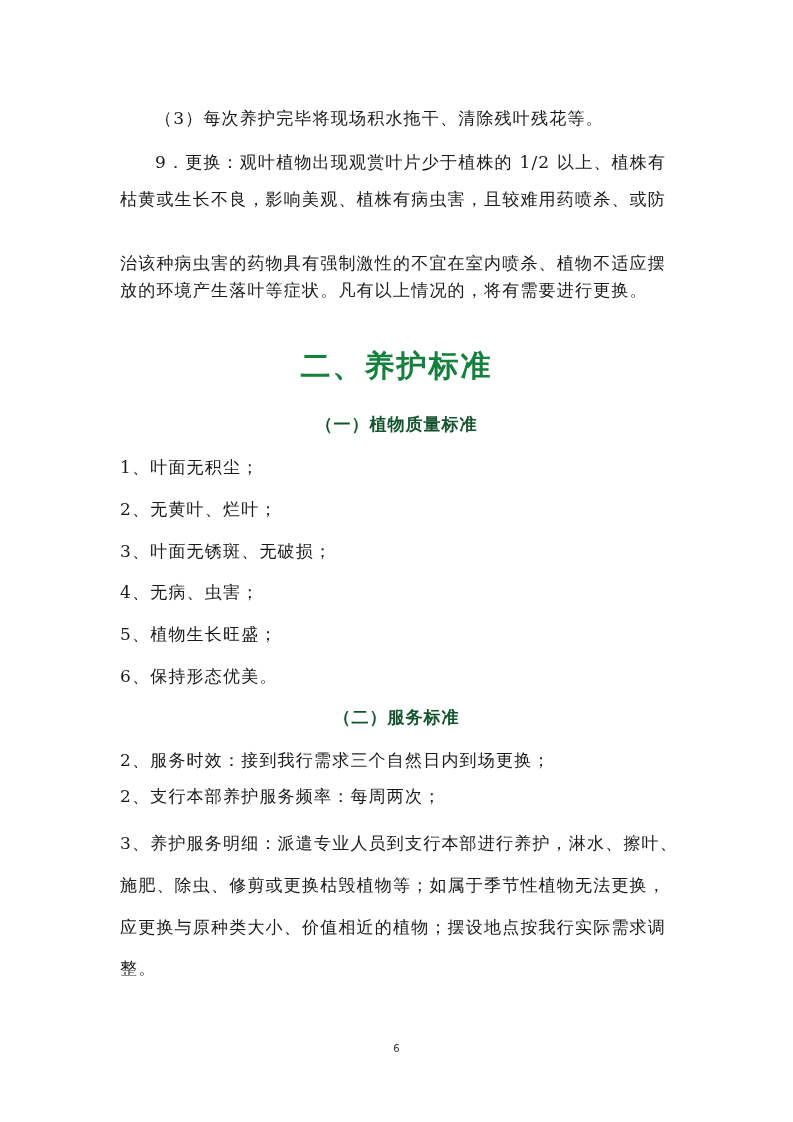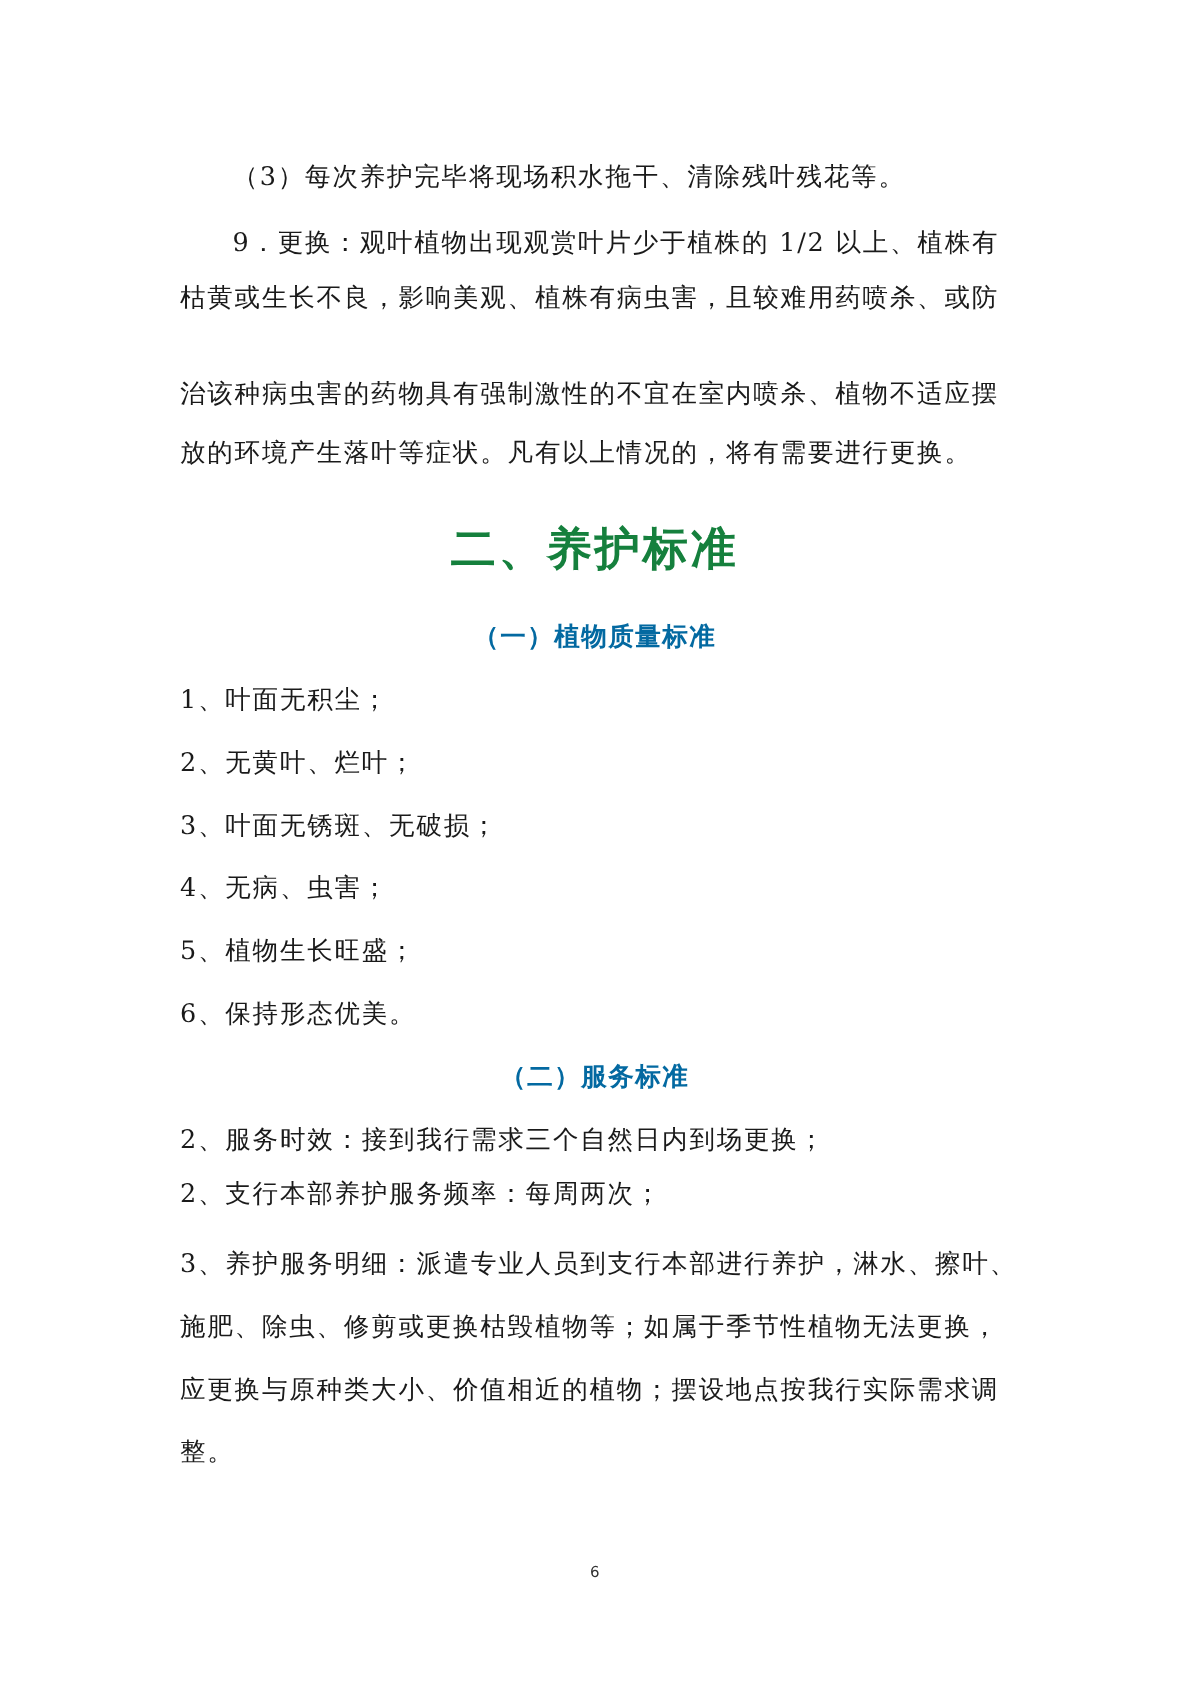--- a/index.html
+++ b/index.html
@@ -5,33 +5,33 @@
     html, body { margin: 0; padding: 0; background: #ffffff; }
     body { width: 793px; height: 1122px; position: relative; overflow: hidden;
            font-family: "DejaVu Serif", "Liberation Serif", serif; color: #1a1a1a; }
     .page { position: absolute; left: 0; top: 0; width: 793px; height: 1122px; padding-left: 24px; }
     .line { position: absolute; font-size: 17px; white-space: nowrap; letter-spacing: 1.2px; line-height: 24px; }
     .body-line { left: 120px; }
     .indent { left: 155px; }
     .h1 { position: absolute; left: 0; width: 793px; text-align: center; font-family: "DejaVu Sans", "Liberation Sans", sans-serif;
           font-weight: bold; font-size: 30px; letter-spacing: 2px; color: #15803d; }
     .h2 { position: absolute; left: 0; width: 793px; text-align: center; font-family: "DejaVu Sans", "Liberation Sans", sans-serif;
-          font-weight: bold; font-size: 17px; letter-spacing: 1px; color: #0369a1; }
+          font-weight: bold; font-size: 17px; letter-spacing: 1px; color: #14532d; }
     .pagenum { position: absolute; left: 0; width: 793px; text-align: center; top: 1043px; font-size: 10px;
                font-family: "DejaVu Sans", "Liberation Sans", sans-serif; color: #333; }
   </style>
 </head>
 <body>
 
 <div class="page">
   <div class="line indent" style="top:106px;">（3）每次养护完毕将现场积水拖干、清除残叶残花等。</div>
   <div class="line indent" style="top:150px;">9．更换：观叶植物出现观赏叶片少于植株的 1/2 以上、植株有</div>
   <div class="line body-line" style="top:187px;">枯黄或生长不良，影响美观、植株有病虫害，且较难用药喷杀、或防</div>
   <div class="line body-line" style="top:235px;margin-top:16px;">治该种病虫害的药物具有强制激性的不宜在室内喷杀、植物不适应摆</div>
-  <div class="line body-line" style="top:290px;">放的环境产生落叶等症状。凡有以上情况的，将有需要进行更换。</div>
+  <div class="line body-line" style="top:278px;">放的环境产生落叶等症状。凡有以上情况的，将有需要进行更换。</div>
 
   <div class="h1" style="top:346px;">二、养护标准</div>
 
   <div class="h2" style="top:413px;">（一）植物质量标准</div>
 
   <div class="line body-line" style="top:455px;">1、叶面无积尘；</div>
   <div class="line body-line" style="top:497px;">2、无黄叶、烂叶；</div>
   <div class="line body-line" style="top:539px;">3、叶面无锈斑、无破损；</div>
   <div class="line body-line" style="top:580px;">4、无病、虫害；</div>
   <div class="line body-line" style="top:622px;">5、植物生长旺盛；</div>

